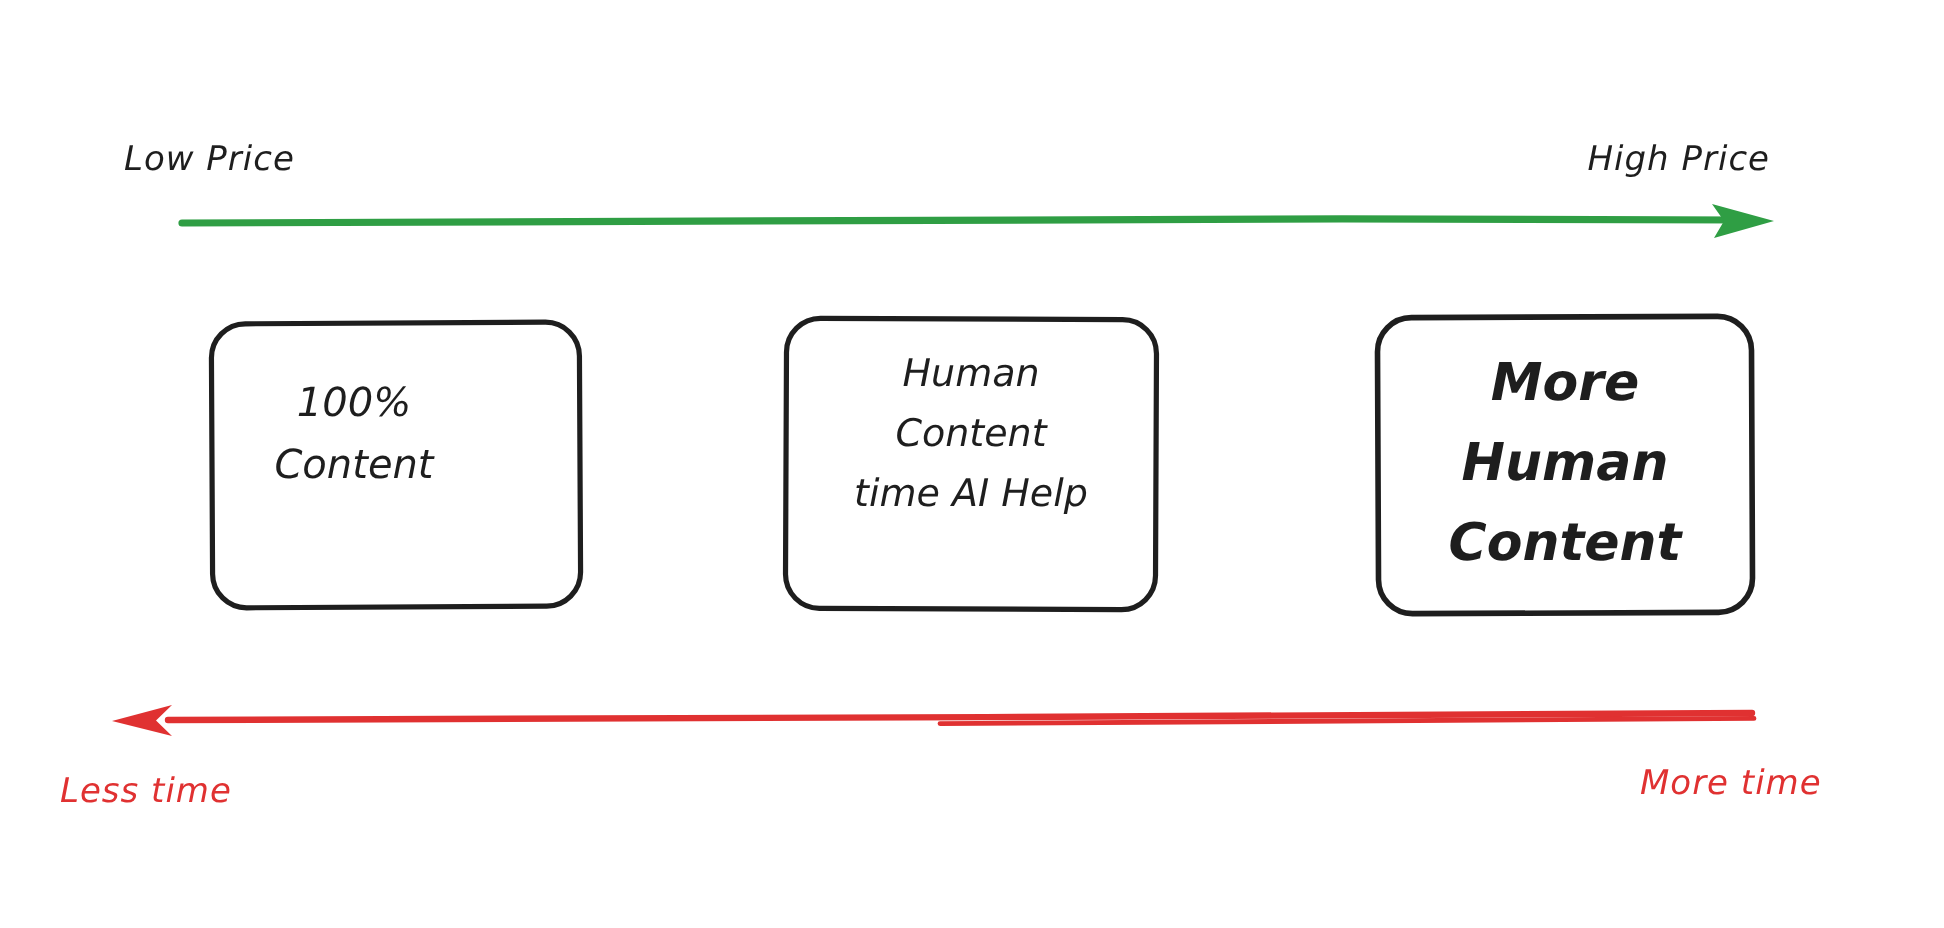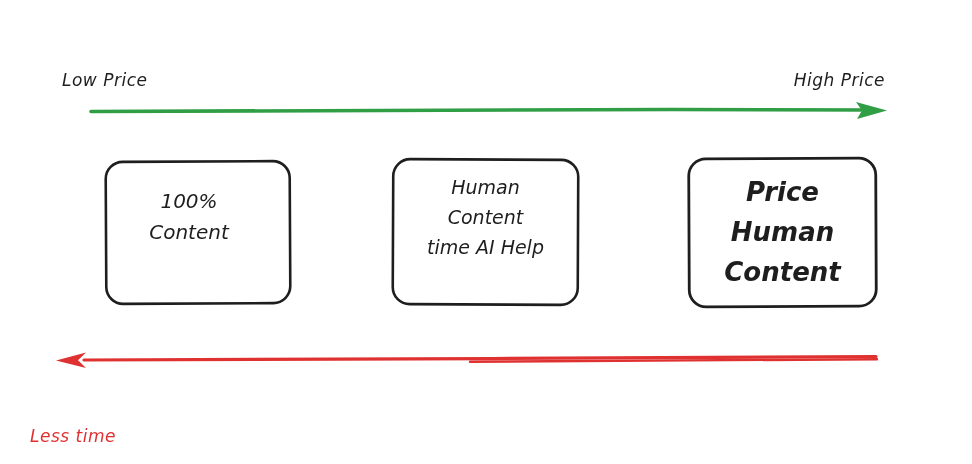--- a/index.html
+++ b/index.html
@@ -20,29 +20,29 @@
     inset: 0;
   }
   .lbl {
     position: absolute;
     font-size: 17px;
     letter-spacing: 0.5px;
     white-space: nowrap;
     font-style: italic;
   }
   .ink  { color: var(--ink, #1e1e1e); text-align: right; }
-  .redt { color: var(--red, #e03131); margin-top: 40px; }
+  .redt { color: var(--red, #e03131); }
   .box-text {
     position: absolute;
     text-align: center;
     color: var(--ink, #1e1e1e);
     font-style: italic;
   }
   .box-text .ln { width: 100%; }
-  .bt-1 { left: 105px; top: 186px; width: 168px; font-size: 20px; line-height: 31px; }
+  .bt-1 { left: 93px; top: 186px; width: 168px; font-size: 20px; line-height: 31px; }
   .bt-2 { left: 393px; top: 172px; width: 185px; font-size: 19px; line-height: 30px; }
   .bt-3 { left: 689px; top: 172px; width: 187px; font-size: 26px; line-height: 40px; font-weight: 600; }
 </style>
 </head>
 <body>
 
 <div class="canvas" style="--bg: #ffffff; --ink: #1e1e1e; --green: #2f9e44; --red: #e03131;">
 
   <svg class="layer" width="972" height="464" viewBox="0 0 972 464">
 
@@ -66,20 +66,21 @@
     <div class="ln">Content</div>
   </div>
 
   <div class="box-text bt-2">
     <div class="ln">Human</div>
     <div class="ln">Content</div>
     <div class="ln">time AI Help</div>
   </div>
 
   <div class="box-text bt-3">
-    <div class="ln">Price</div>
+    <div class="ln">More</div>
     <div class="ln">Human</div>
     <div class="ln">Content</div>
   </div>
 
   <div class="lbl redt" style="left:30px; top:386px">Less time</div>
+  <div class="lbl redt" style="left:820px; top:382px">More time</div>
 
 </div>
 
 </body></html>

